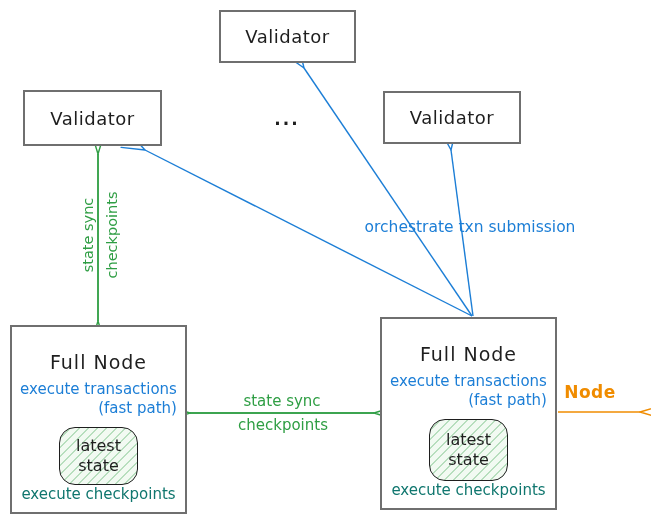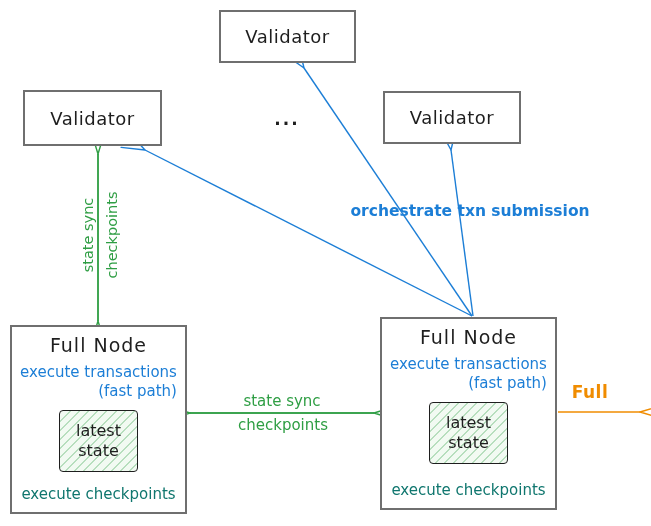--- a/index.html
+++ b/index.html
@@ -33,42 +33,42 @@
     display: flex;
     align-items: center;
     justify-content: center;
     font-size: 18px;
     letter-spacing: 0.5px;
   }
   .fullnode {
     display: flex;
     flex-direction: column;
     align-items: center;
-    padding-top: 7px;
+    padding-top: 24px;
   }
   .fn-title {
     font-size: 19px;
     letter-spacing: 1px;
     color: #1e1e1e;
     margin-bottom: 7px;
     white-space: nowrap;
   }
   .fn-blue {
     color: #1c7ed6;
     font-size: 15px;
     line-height: 19px;
     text-align: right;
     white-space: nowrap;
   }
   .state-box {
     margin-top: 9px;
     width: 79px;
     height: 62px;
     border: 1.6px solid #1e1e1e;
-    border-radius: 4px;
+    border-radius: 16px;
     background-color: #f2faf2;
     background-image: repeating-linear-gradient(135deg,
       rgba(47,158,68,0.30) 0px, rgba(47,158,68,0.30) 1.4px,
       transparent 1.4px, transparent 6.5px);
     display: flex;
     flex-direction: column;
     align-items: center;
     justify-content: center;
     font-size: 16px;
     line-height: 20px;
@@ -183,17 +183,17 @@
     </div>
     <div class="fn-green">execute checkpoints</div>
   </div>
 
   <div class="label green vertical" style="left:88px; top:235px;">state sync</div>
   <div class="label green vertical" style="left:112px; top:235px;">checkpoints</div>
 
   <div class="label green" style="left:282px; top:401px; font-size:15px;">state sync</div>
   <div class="label green" style="left:283px; top:425px; font-size:15px;">checkpoints</div>
 
-  <div class="label blue" style="left:470px; top:211px;font-weight:bold;">orchestrate txn submission</div>
+  <div class="label blue" style="left:470px; top:227px;">orchestrate txn submission</div>
 
-  <div class="label orange" style="left:590px; top:392px;">Full</div>
+  <div class="label orange" style="left:590px; top:392px;">Node</div>
 
 </div>
 
 </body></html>

